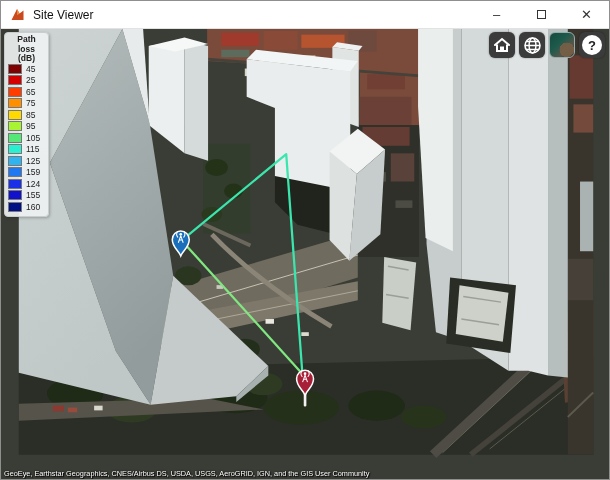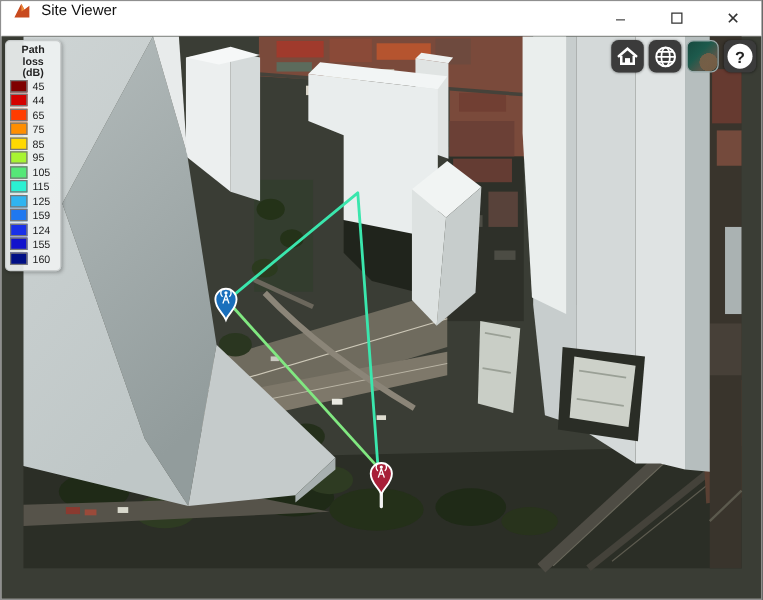--- a/index.html
+++ b/index.html
@@ -1,19 +1,19 @@
 <!DOCTYPE html>
 <html><head>
 <meta charset="utf-8">
 <style>
   html,body{margin:0;padding:0;background:#222;}
   *{box-sizing:border-box;font-family:"Liberation Sans",sans-serif;}
   .window{position:relative;width:610px;height:480px;background:#fff;border:1px solid #8f8f8f;overflow:hidden;}
   
-  .titlebar{position:absolute;top:0;left:0;width:100%;height:28px;background:#ffffff;border-bottom:1px solid #e2e2e2;display:flex;align-items:flex-start;}
+  .titlebar{position:absolute;top:0;left:0;width:100%;height:28px;background:#ffffff;border-bottom:1px solid #e2e2e2;display:flex;align-items:center;}
   .app-icon{width:15px;height:15px;margin-left:9px;display:flex;}
   .title-text{font-size:12px;color:#111;margin-left:8px;}
   .win-controls{margin-left:auto;display:flex;height:100%;}
   .win-btn{width:45px;height:100%;display:flex;align-items:center;justify-content:center;font-size:13px;color:#333;}
   .max-glyph{width:9px;height:9px;border:1px solid #333;display:inline-block;}
   
   .viewport{position:absolute;top:28px;left:0;width:610px;height:452px;background:#3a3d35;overflow:hidden;cursor:grab;}
   .scene-svg{position:absolute;top:0;left:0;}
   
   .legend{position:absolute;left:3px;top:3px;width:45px;background:rgba(238,241,241,0.92);border:1px solid #c9cdcd;border-radius:4px;padding:2px 3px 3px 3px;box-shadow:1px 1px 3px rgba(0,0,0,0.25);}
@@ -201,21 +201,21 @@
 
     <div class="legend">
       <div class="legend-title">Path loss</div>
       <div class="legend-title">(dB)</div>
       <div class="legend-row">
           <span class="legend-swatch" style="background-color: rgb(127, 0, 0);"></span>
           <span class="legend-label">45</span>
         </div>
       <div class="legend-row">
           <span class="legend-swatch" style="background-color: rgb(212, 0, 0);"></span>
-          <span class="legend-label">44</span>
+          <span class="legend-label">25</span>
         </div>
       <div class="legend-row">
           <span class="legend-swatch" style="background-color: rgb(255, 60, 0);"></span>
           <span class="legend-label">65</span>
         </div>
       <div class="legend-row">
           <span class="legend-swatch" style="background-color: rgb(255, 142, 0);"></span>
           <span class="legend-label">75</span>
         </div>
       <div class="legend-row">
@@ -271,15 +271,16 @@
           <path d="M2,9.5 H17 M3.3,5.5 H15.7 M3.3,13.5 H15.7" stroke="#fff" stroke-width="1.4"></path>
         </svg>
       </div>
       <div class="basemap-thumb"></div>
       <div class="tool-btn help-btn">
         <div class="help-inner">?</div>
       </div>
     </div>
 
     <div class="attribution">
+      <div>GeoEye, Earthstar Geographics, CNES/Airbus DS, USDA, USGS, AeroGRID, IGN, and the GIS User Community</div>
     </div>
   </div>
 </div>
 
 </body></html>

